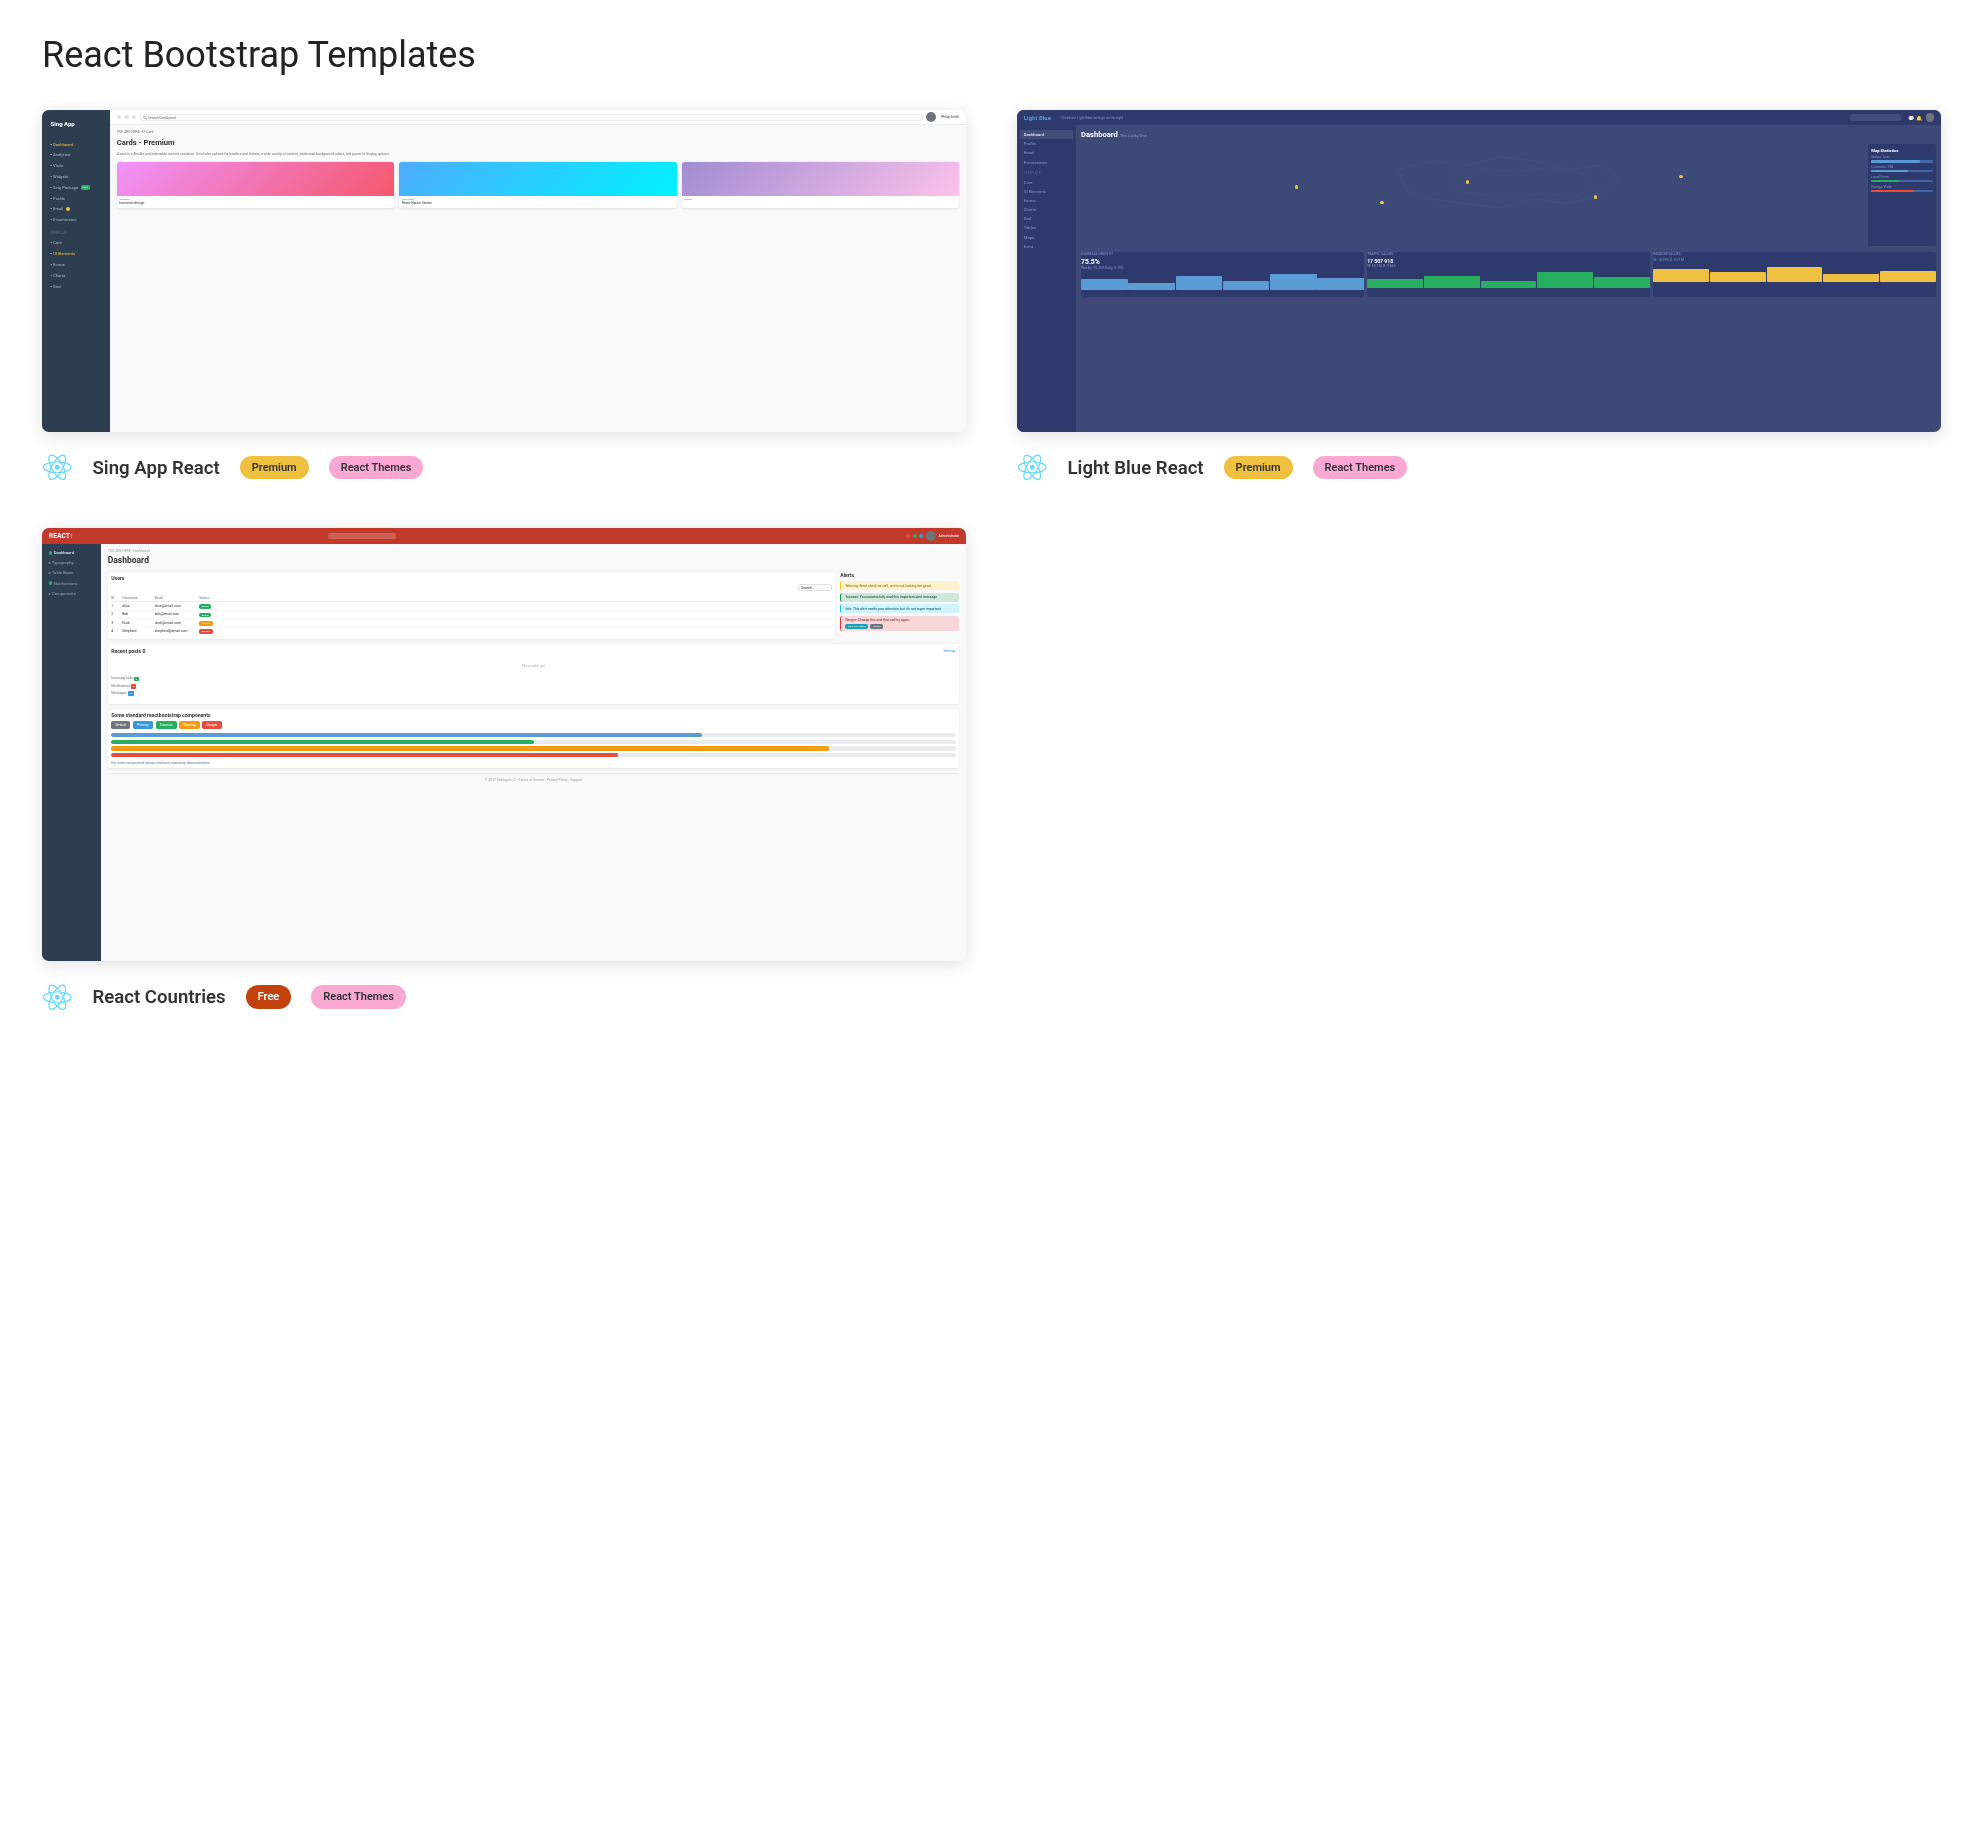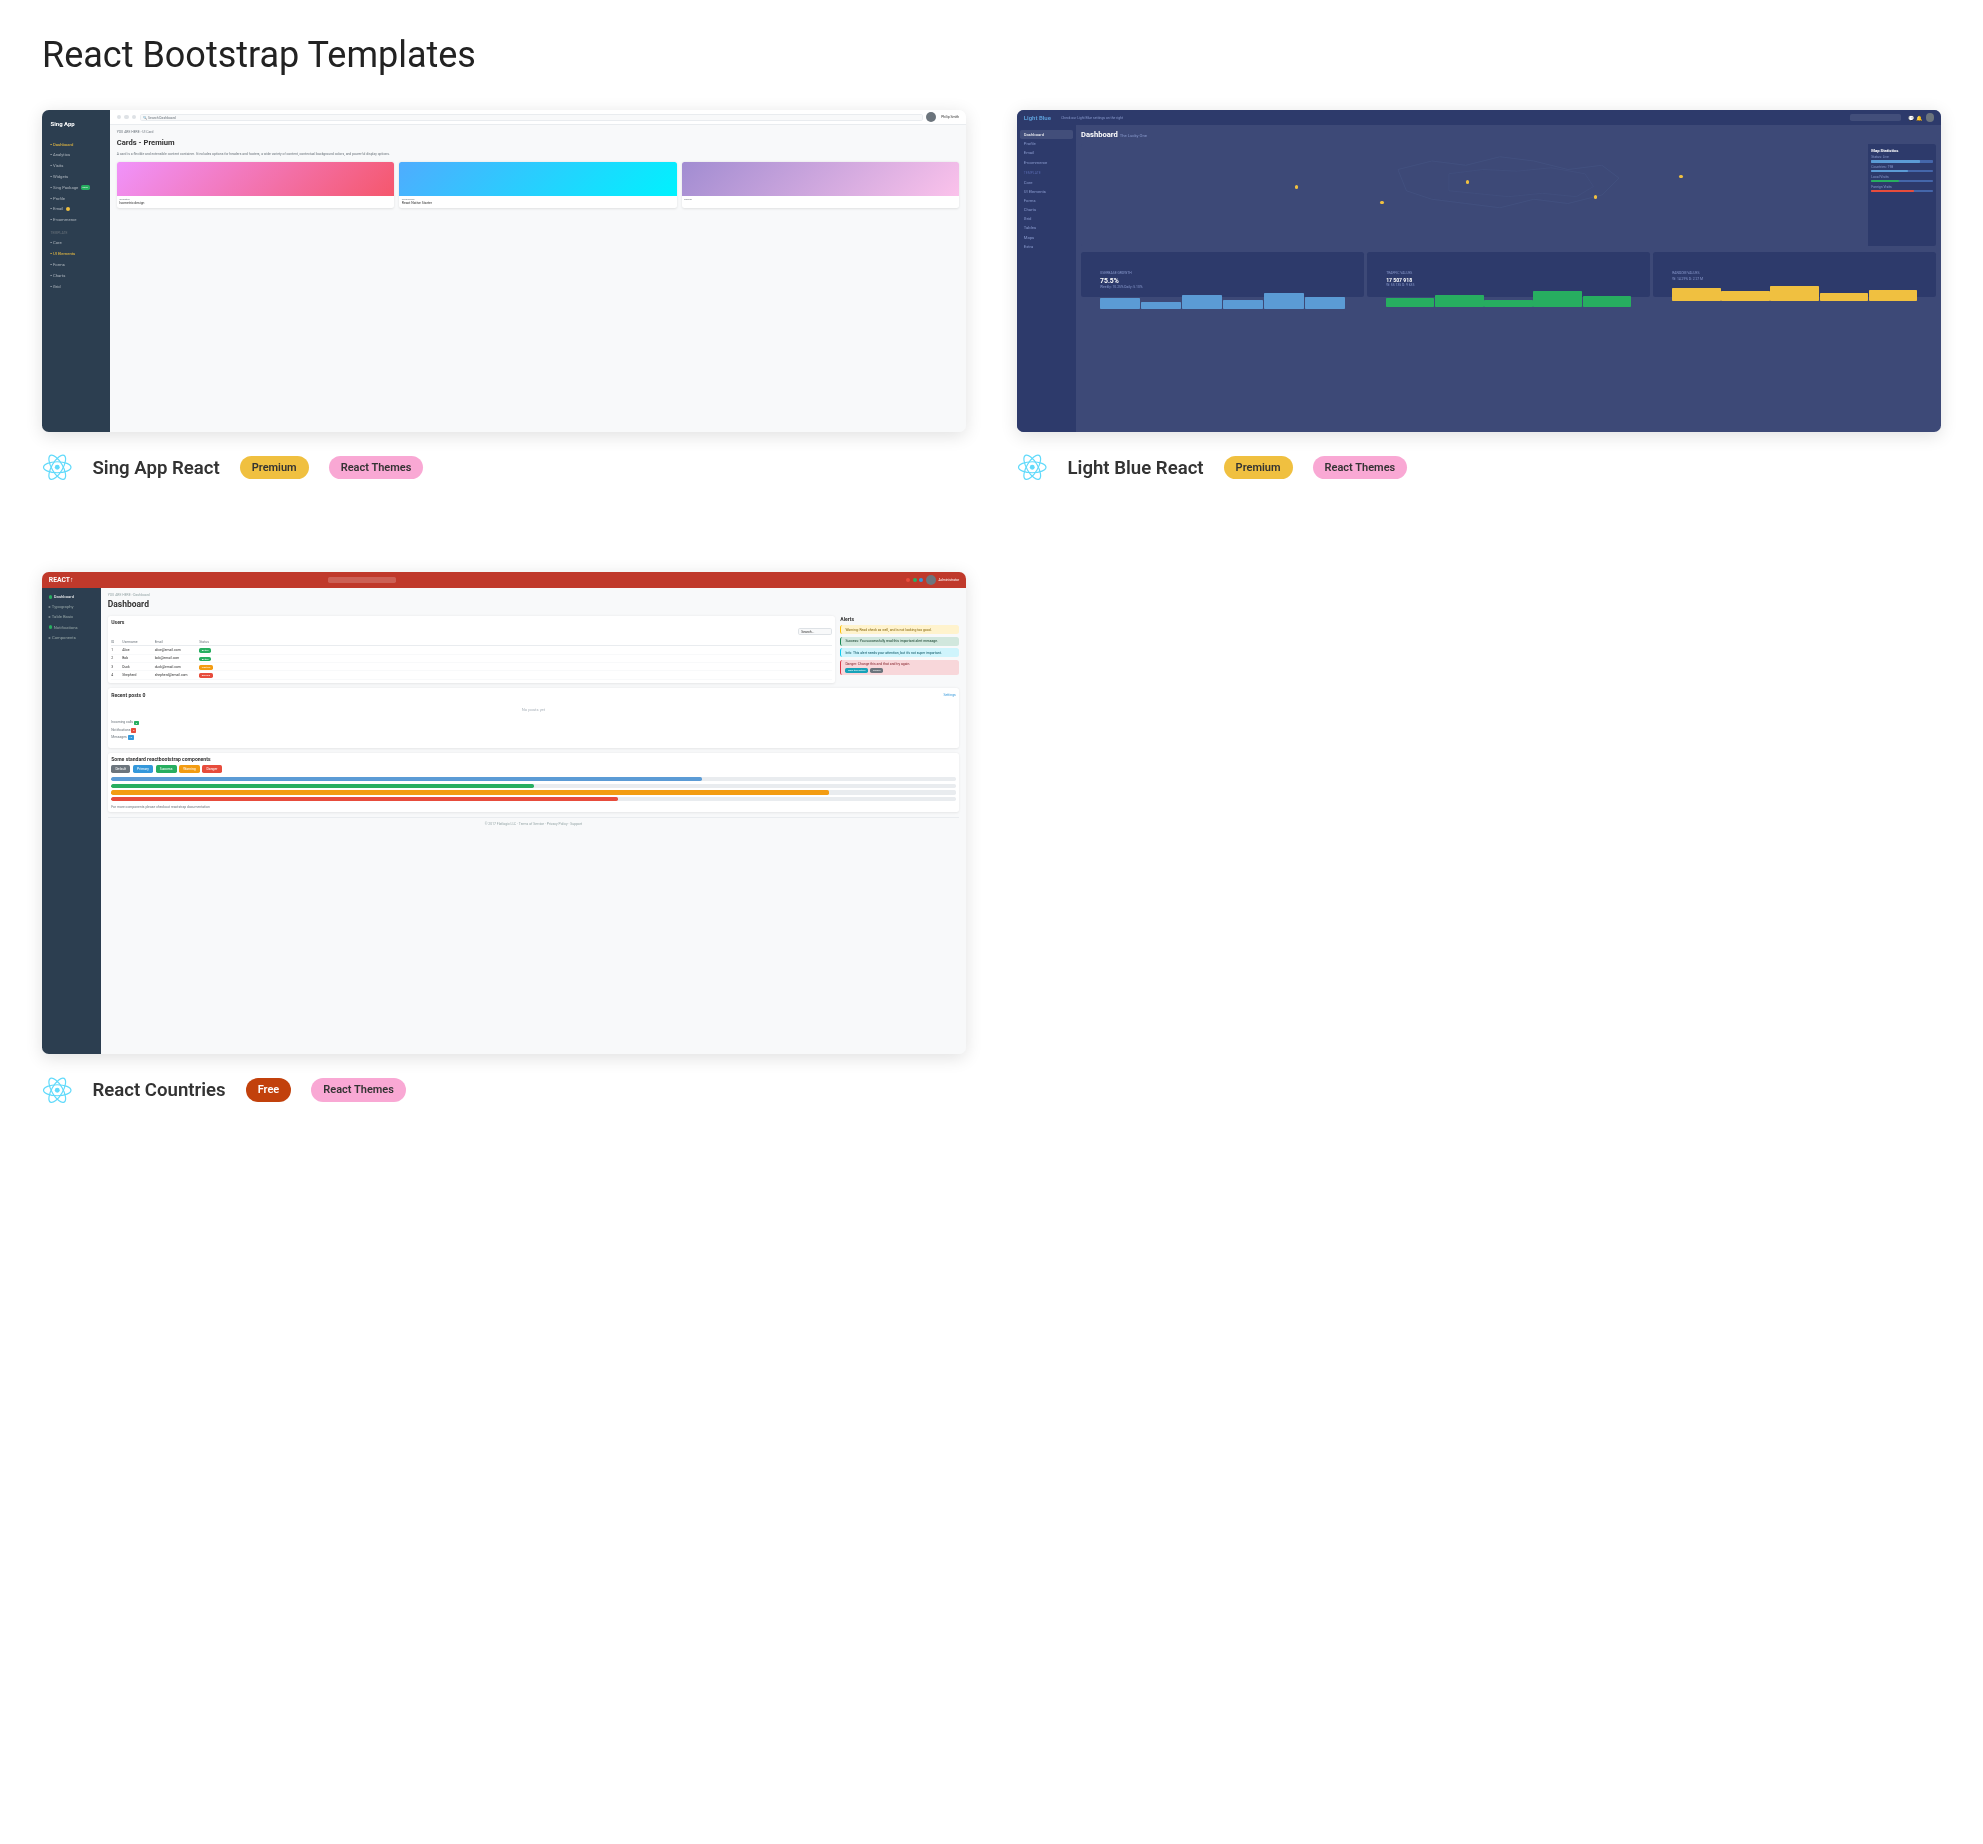--- a/index.html
+++ b/index.html
@@ -370,21 +370,21 @@
 
     .lb-bottom-panels {
       display: flex;
       gap: 3.4px;
     }
 
     .lb-panel {
       flex: 1;
       background: #2d3a6b;
       border-radius: 2.5px;
-      padding: 19px;
+      padding: 0;
       height: 45px;
     }
 
     .lb-panel-title {
       font-size: 3.4px;
       color: #8899cc;
       margin-bottom: 2.5px;
     }
 
     .lb-panel-value {
@@ -871,21 +871,21 @@
         <ellipse cx="50" cy="50" rx="45" ry="18" fill="none" stroke="#61dafb" stroke-width="4" transform="rotate(120 50 50)"></ellipse>
         <circle cx="50" cy="50" r="8" fill="#61dafb"></circle>
       </svg>
       <span class="template-name">Light Blue React</span>
       <span class="badge badge-premium">Premium</span>
       <span class="badge badge-react-themes">React Themes</span>
     </div>
   </div>
 
   <div class="template-card template-card-single">
-    <div class="template-preview" style="height:482px;margin-top:44px;">
+    <div class="template-preview" style="height:433px;">
       <div class="template-preview-inner">
         <div class="rd-preview">
 
           <div class="rd-topbar">
             <div class="rd-logo">REACT↑</div>
             <div class="rd-topbar-search"></div>
             <div style="margin-left:auto;display:flex;align-items:center;gap:2.5px;">
               <div style="width:4.2px;height:4.2px;border-radius:50%;background:#e74c3c;"></div>
               <div style="width:4.2px;height:4.2px;border-radius:50%;background:#27ae60;"></div>
               <div style="width:4.2px;height:4.2px;border-radius:50%;background:#3498db;"></div>

